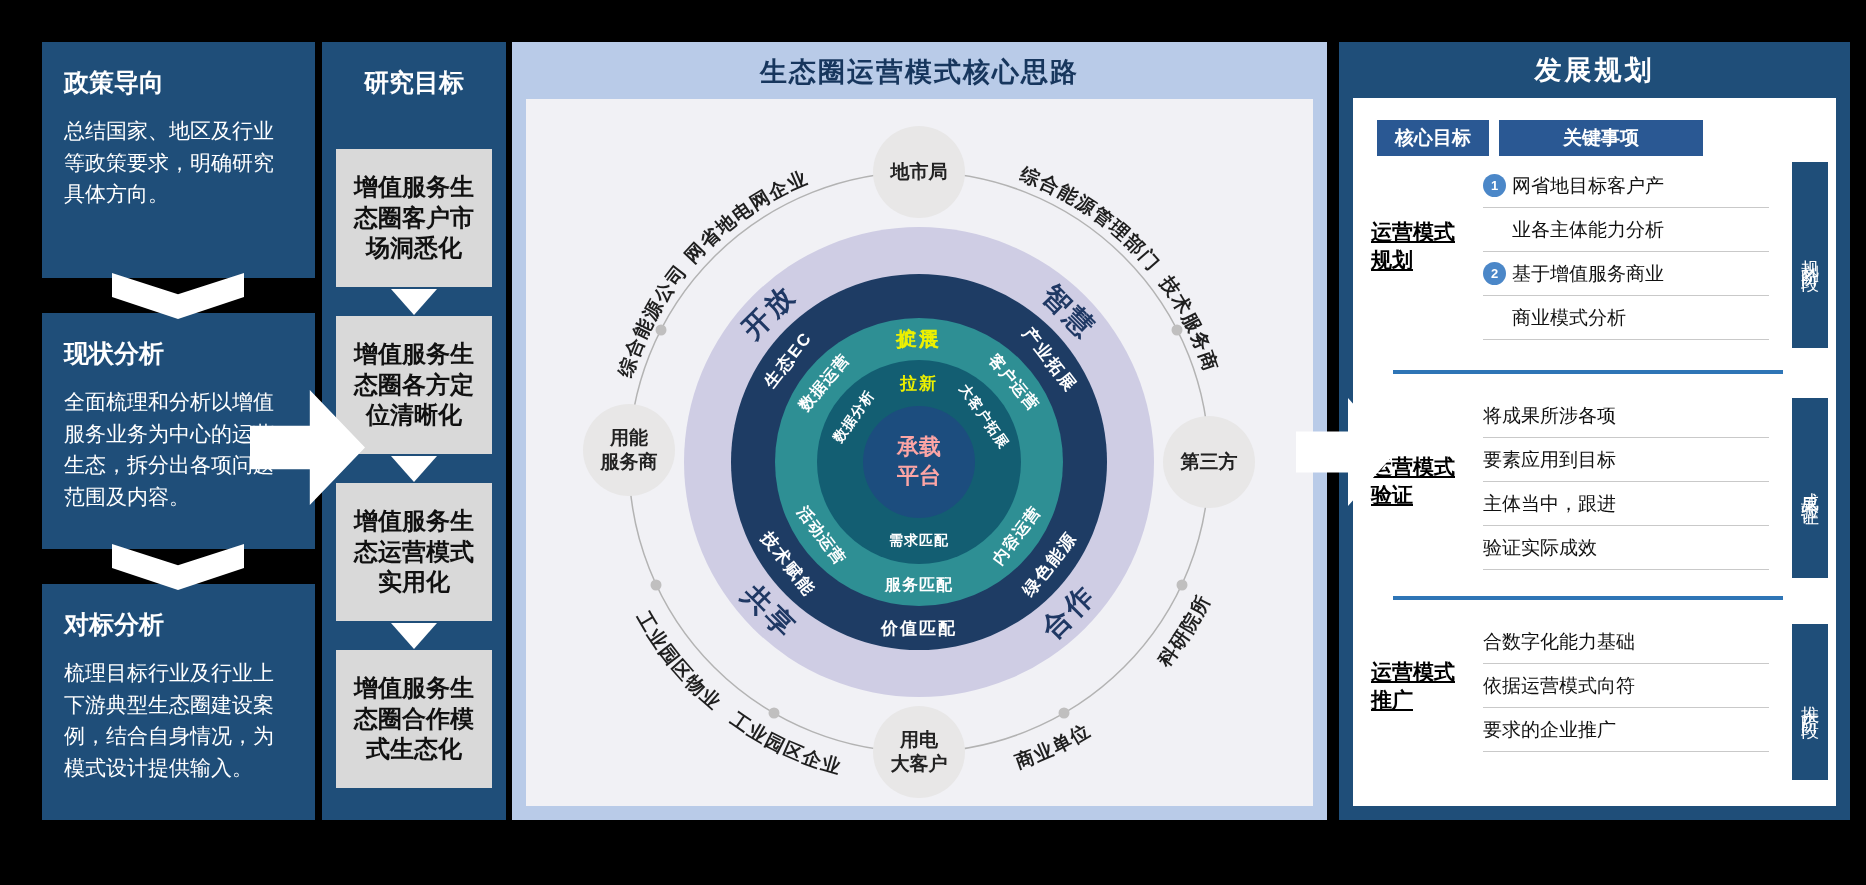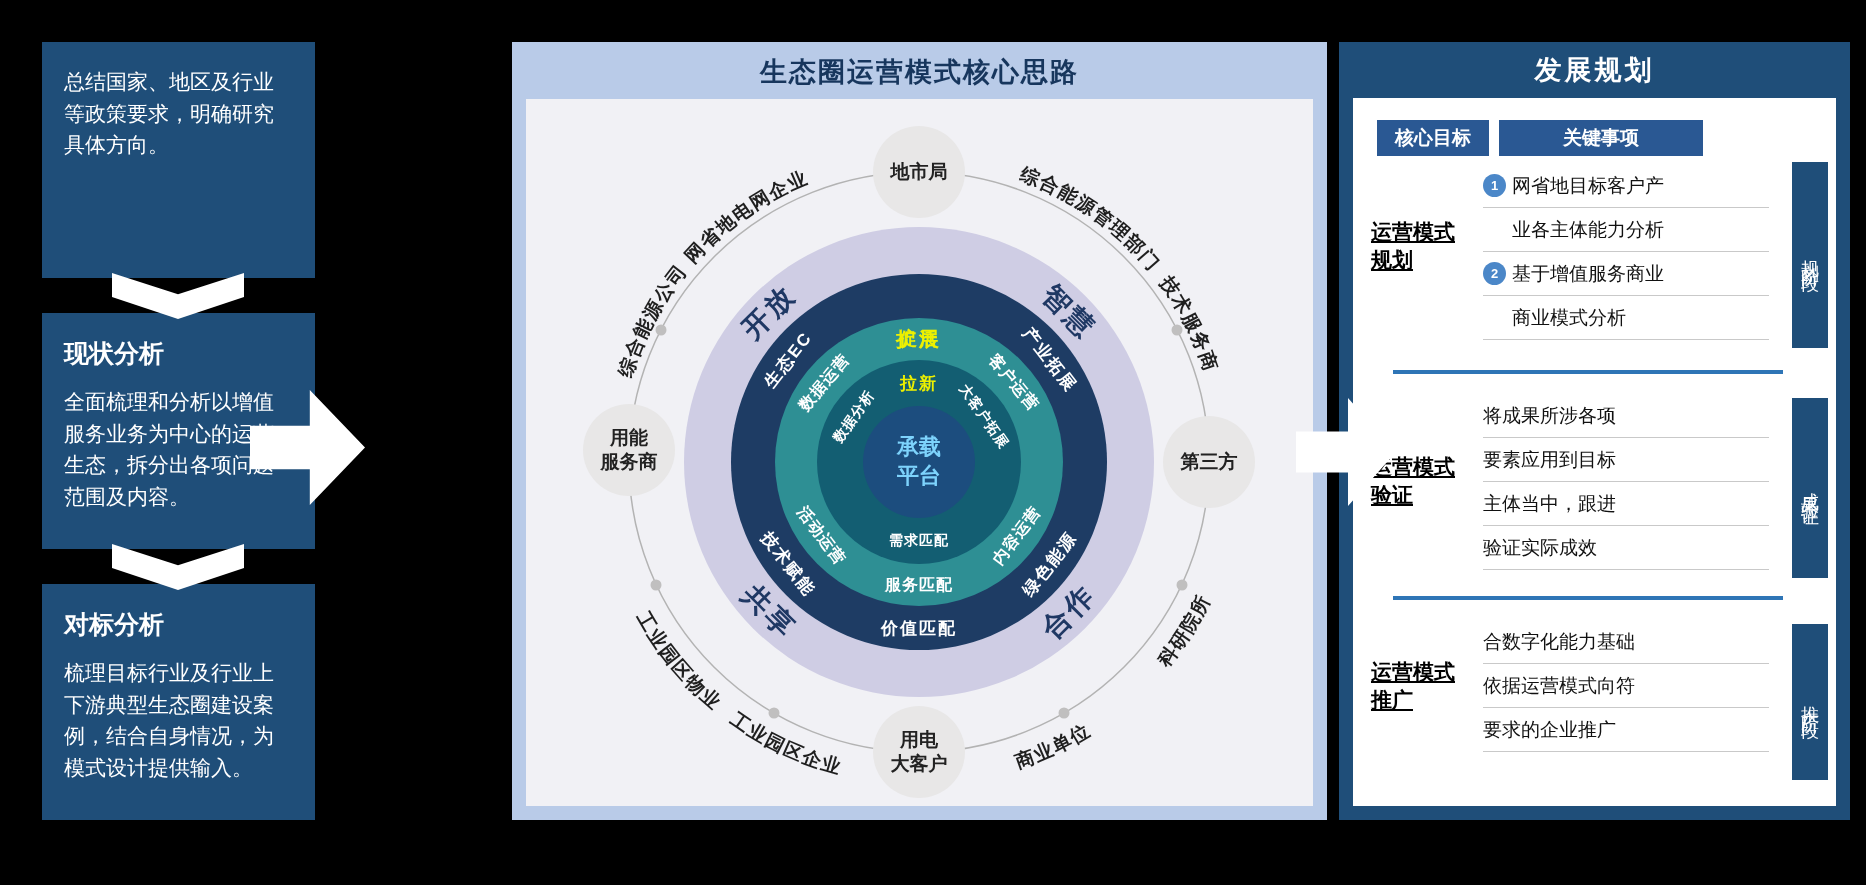--- a/index.html
+++ b/index.html
@@ -37,21 +37,21 @@
   .center-body{position:absolute;left:14px;top:57px;width:787px;height:707px;background:#F1F1F5;}
   .diagram-svg{position:absolute;left:0;top:0;width:815px;height:778px;pointer-events:none;}
   .arc-text{font-size:19px;font-weight:600;fill:#1F1F1F;letter-spacing:1.5px;}
   .disc{position:absolute;border-radius:50%;}
   .disc-lavender{left:172px;top:185px;width:470px;height:470px;background:#CFCDE4;}
   .disc-navy{left:219px;top:232px;width:376px;height:376px;background:#1E3C64;}
   .disc-teal{left:263px;top:276px;width:288px;height:288px;background:#2E8F94;}
   .disc-inner{left:305px;top:318px;width:204px;height:204px;background:#135E72;}
   .disc-core{left:351px;top:364px;width:112px;height:112px;background:#1C4D7E;
              display:flex;align-items:center;justify-content:center;text-align:center;
-             color:#7dd3fc;font-size:22px;font-weight:bold;line-height:1.3;white-space:pre-line;}
+             color:#fca5a5;font-size:22px;font-weight:bold;line-height:1.3;white-space:pre-line;}
   .rl{position:absolute;left:407px;top:420px;transform-origin:0 0;white-space:nowrap;color:#fff;}
   .rl-big{font-size:28px;font-weight:bold;color:#1F3864;letter-spacing:3px;}
   .rl-navy{font-size:17px;font-weight:600;letter-spacing:2px;}
   .rl-teal{font-size:16px;font-weight:600;letter-spacing:1px;}
   .rl-inner{font-size:14px;font-weight:600;letter-spacing:1px;}
   .rl-yel-l{font-size:20px;font-weight:bold;color:#EDF000;letter-spacing:3px;margin-top:43px;}
   .rl-yel-m{font-size:18px;font-weight:bold;color:#EDF000;letter-spacing:2px;}
   .rl-yel-s{font-size:17px;font-weight:bold;color:#EDF000;letter-spacing:2px;text-align:right;}
   .node{position:absolute;width:92px;height:92px;border-radius:50%;background:#E8E7E7;
         display:flex;align-items:center;justify-content:center;text-align:center;
@@ -78,34 +78,45 @@
         display:flex;align-items:center;justify-content:center;}
   .divider{position:absolute;left:40px;width:390px;height:4px;background:#2E75B6;}
 </style>
 </head>
 <body>
 
 <div id="root">
 
   <div class="col1">
     <div class="pol-box" style="top:0;height:236px">
+      <div class="pol-title">政策导向</div>
       <div class="pol-body">总结国家、地区及行业等政策要求，明确研究具体方向。</div>
     </div>
     <div class="down-arrow" style="top:231px"></div>
     <div class="pol-box" style="top:271px;height:236px">
       <div class="pol-title">现状分析</div>
       <div class="pol-body">全面梳理和分析以增值服务业务为中心的运营生态，拆分出各项问题范围及内容。</div>
     </div>
     <div class="down-arrow" style="top:502px"></div>
     <div class="pol-box" style="top:542px;height:236px">
       <div class="pol-title">对标分析</div>
       <div class="pol-body">梳理目标行业及行业上下游典型生态圈建设案例，结合自身情况，为模式设计提供输入。</div>
     </div>
   </div>
 
+  <div class="col2">
+    <div class="col2-title">研究目标</div>
+    <div class="res-box" style="top:107px">增值服务生态圈客户市场洞悉化</div>
+    <div class="tri-down" style="top:247px"></div>
+    <div class="res-box" style="top:274px">增值服务生态圈各方定位清晰化</div>
+    <div class="tri-down" style="top:414px"></div>
+    <div class="res-box" style="top:441px">增值服务生态运营模式实用化</div>
+    <div class="tri-down" style="top:581px"></div>
+    <div class="res-box" style="top:608px">增值服务生态圈合作模式生态化</div>
+  </div>
 
   <div class="big-arrow" style="left:250px;top:390px;width:115px;height:115px"></div>
   <div class="big-arrow" style="left:1296px;top:398px;width:100px;height:108px"></div>
 
   <div class="center-panel">
     <div class="center-title">生态圈运营模式核心思路</div>
     <div class="center-body"></div>
 
     <svg class="diagram-svg" viewBox="0 0 815 778" xmlns="http://www.w3.org/2000/svg" xmlns:xlink="http://www.w3.org/1999/xlink">
       <defs>

